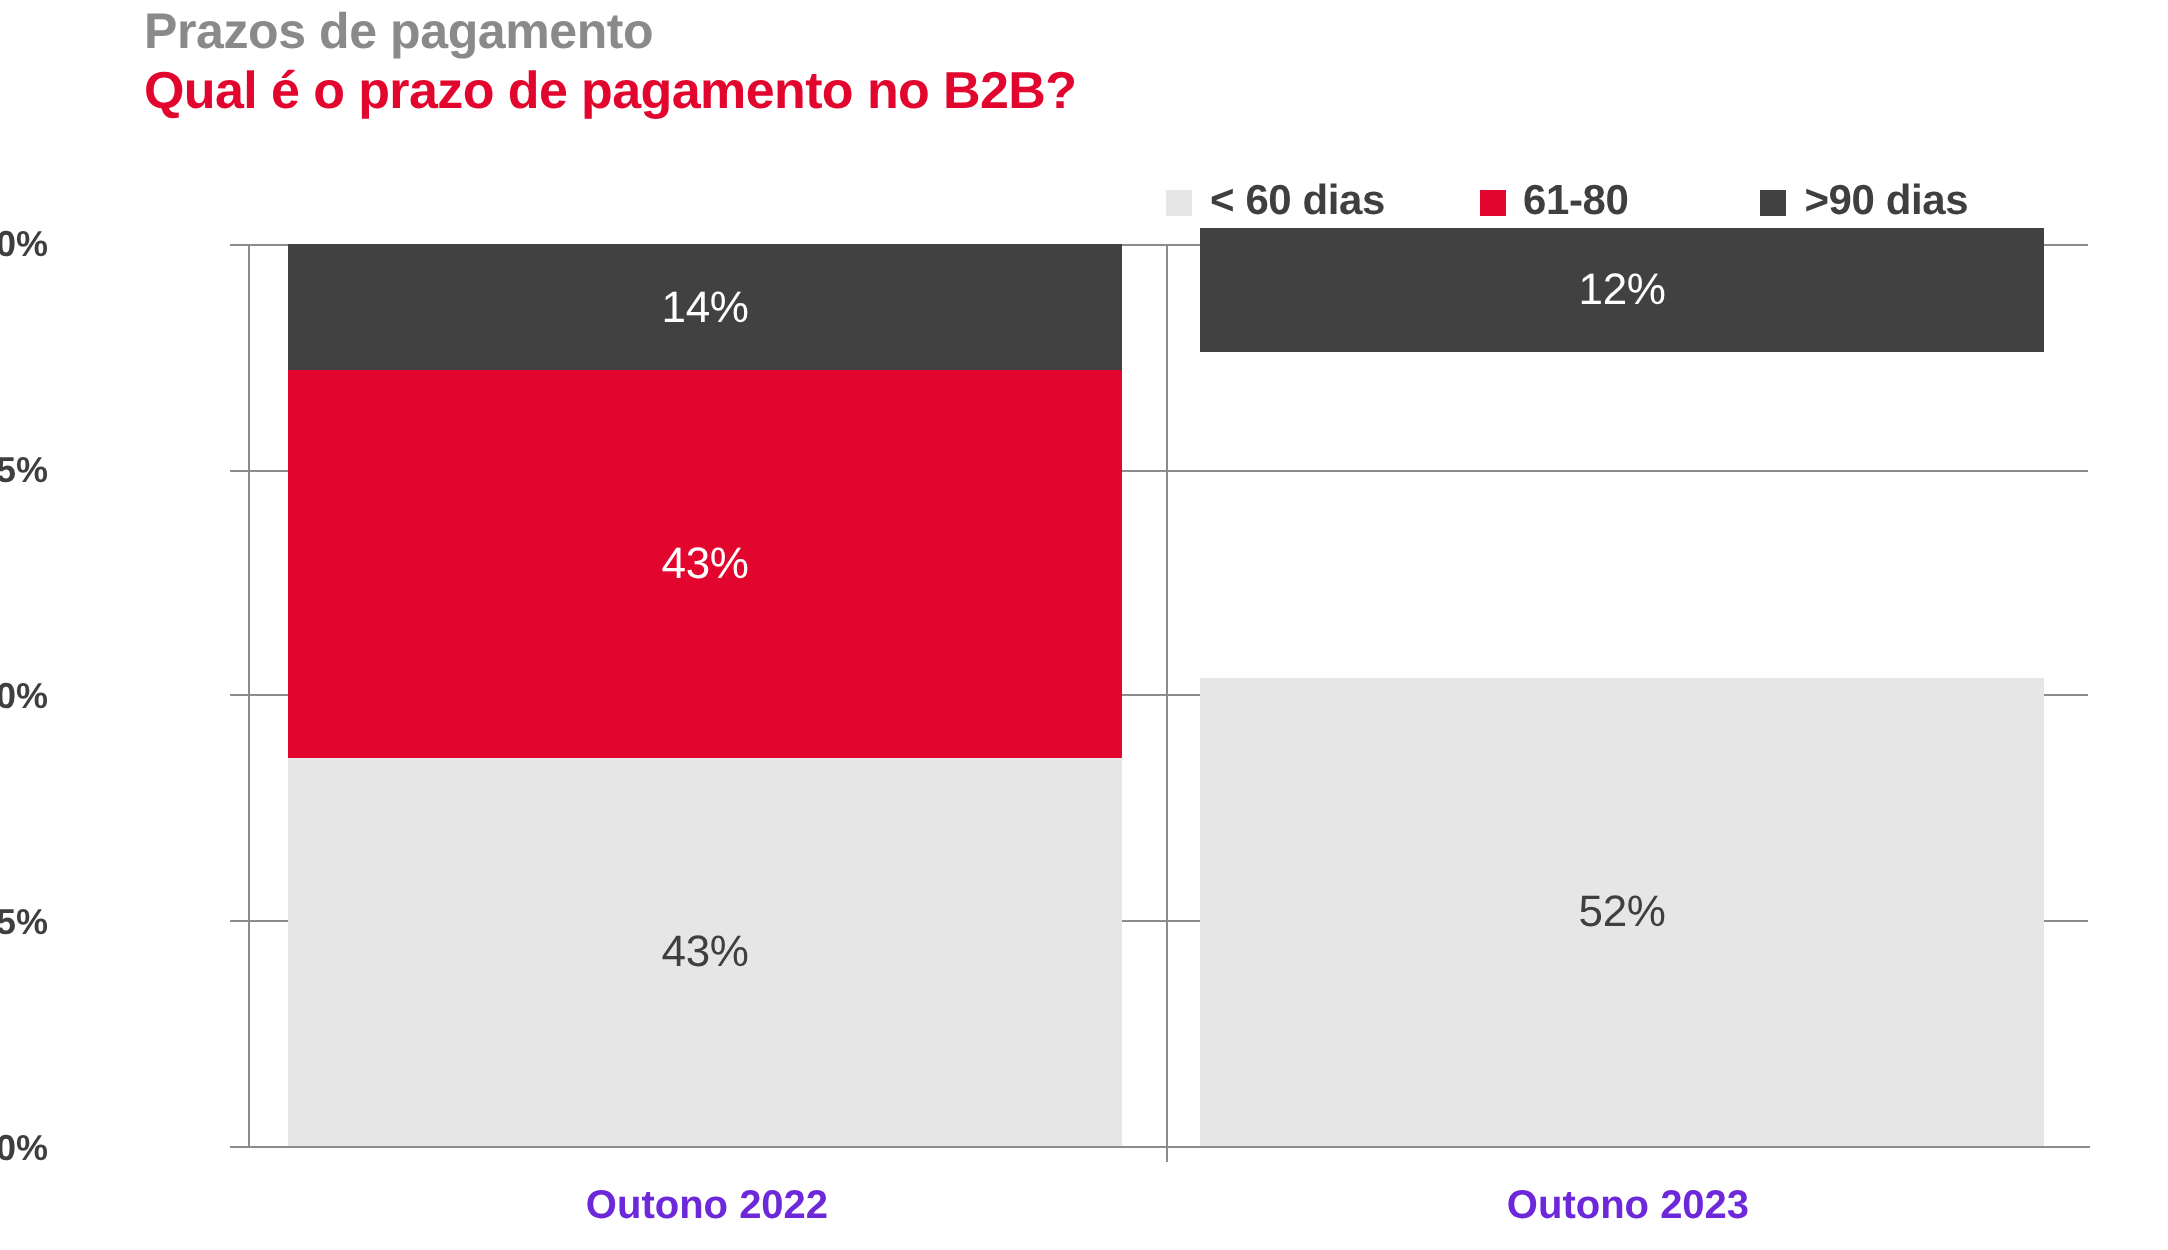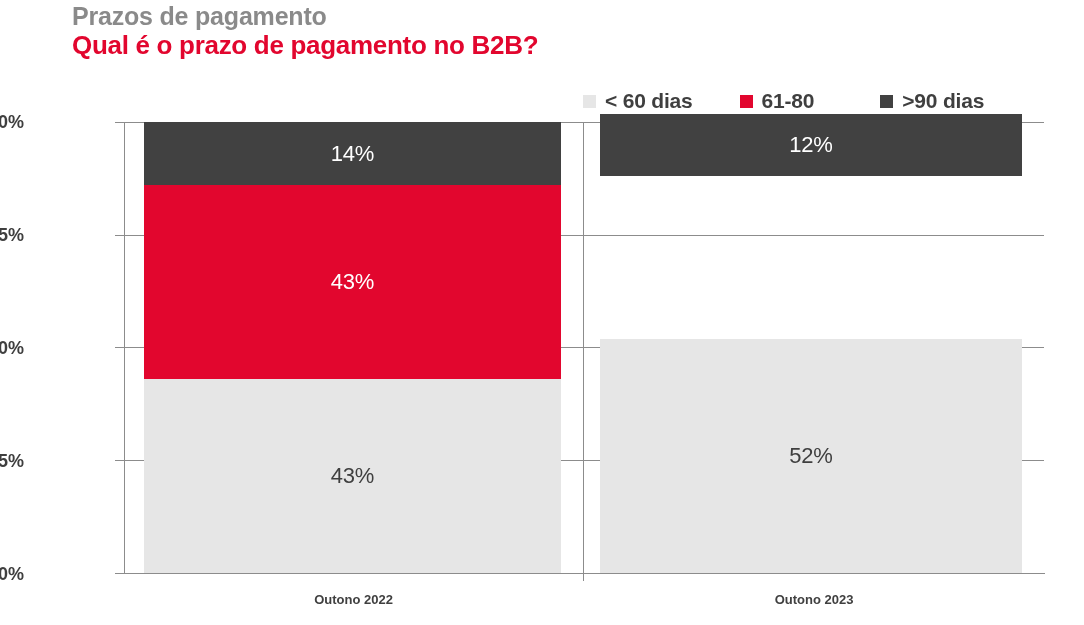--- a/index.html
+++ b/index.html
@@ -148,23 +148,23 @@
     font-weight: normal;
     letter-spacing: -0.2px;
   }
   .seg-label.on-dark { color: #ffffff; }
   .seg-label.on-light { color: #3f3f3f; }
 
   
   .cat-label {
     position: absolute;
     top: 592px;
-    font-size: 13px;
-    font-weight: bold;
-    color: #404040;
+    font-size: 20px;
+    font-weight: bold;
+    color: #6d28d9;
     text-align: center;
     white-space: nowrap;
   }
 </style>
 </head>
 <body>
 
 <div id="root">
 
   <div class="subtitle">Prazos de pagamento</div>

